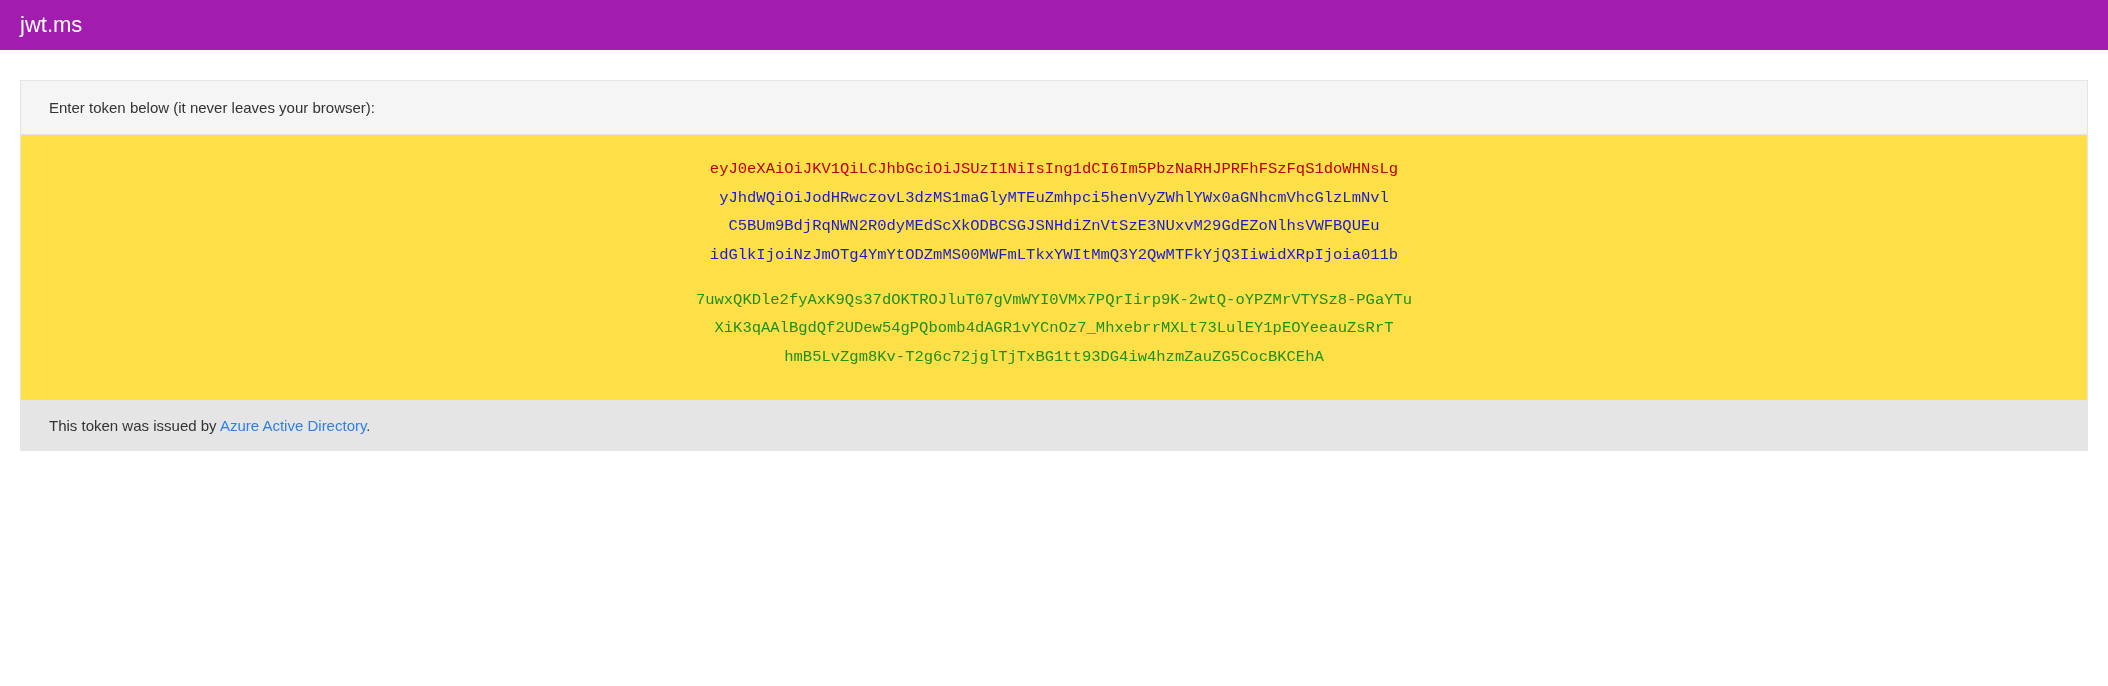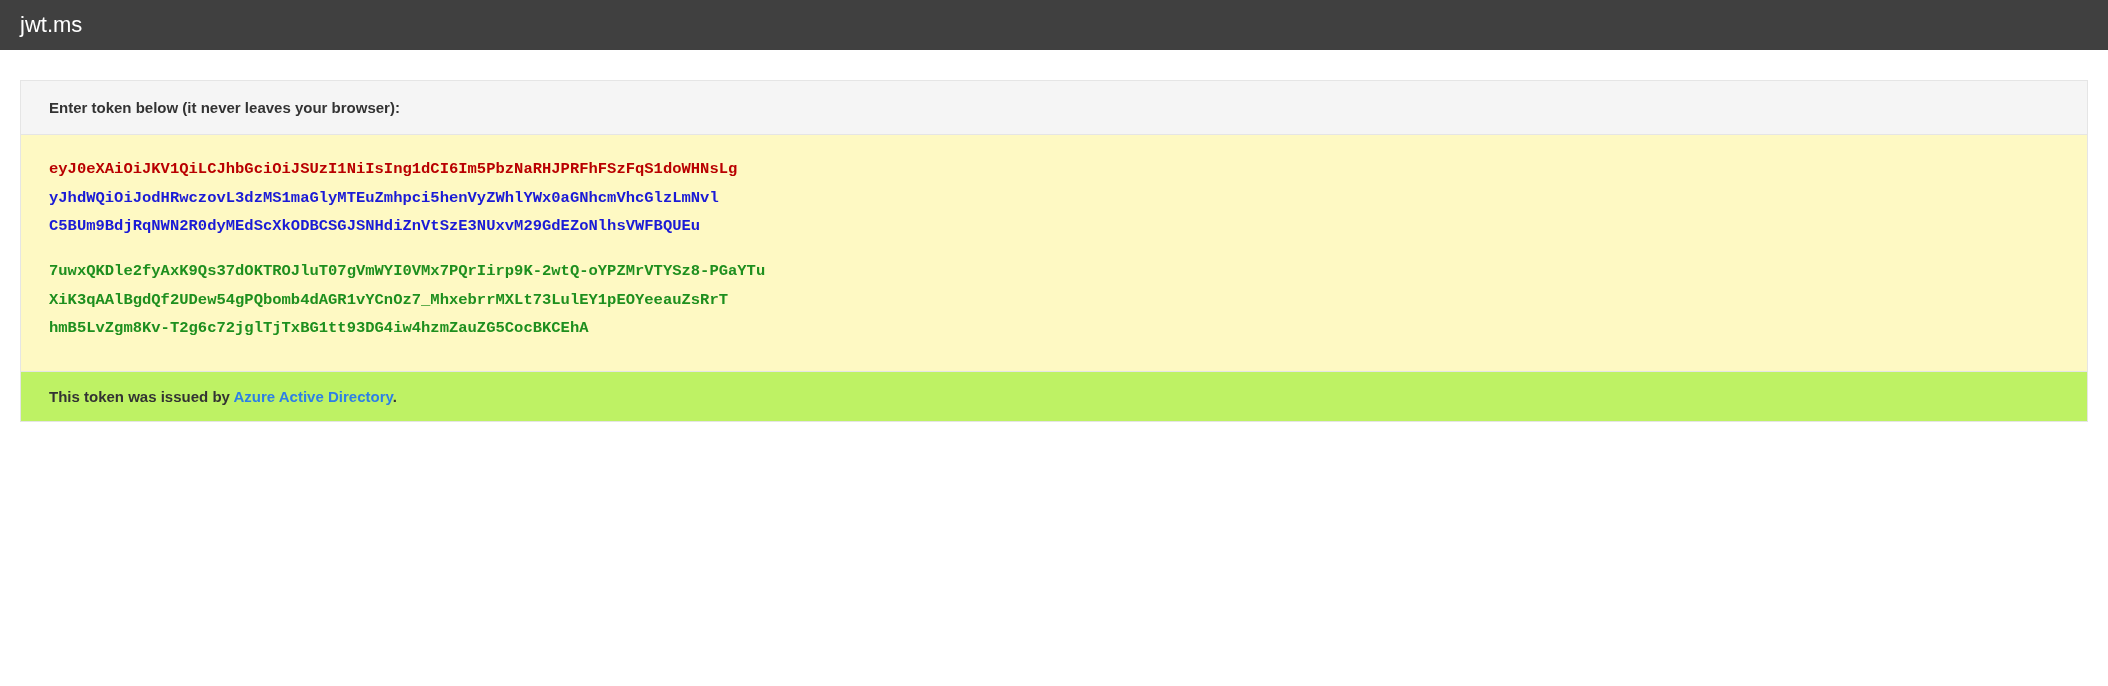--- a/index.html
+++ b/index.html
@@ -6,52 +6,52 @@
       margin: 0;
       padding: 0;
       box-sizing: border-box;
     }
     body {
       font-family: "Segoe UI", Tahoma, Geneva, Verdana, sans-serif;
       background: #ffffff;
       color: #333;
     }
     .header {
-      background: #404040;
+      background: #a21caf;
       color: #ffffff;
       padding: 12px 20px;
       font-size: 22px;
       font-weight: 400;
     }
     .container {
       margin: 30px 20px 0 20px;
       border: 1px solid #e5e5e5;
-      font-weight: bold;
     }
     .instruction {
       background: #f5f5f5;
       padding: 18px 28px;
       font-size: 15px;
       color: #333;
       border-bottom: 1px solid #e5e5e5;
     }
     .token-area {
-      background: #fef9c3;
+      background: #fde047;
       padding: 20px 28px 28px 28px;
       font-family: Consolas, "Courier New", monospace;
       font-size: 15.5px;
       line-height: 1.85;
       word-break: break-all;
       border-bottom: 1px solid #e5e5e5;
+      text-align: center;
     }
     .token-header { color: #b90000; }
     .token-payload { color: #1a1ad6; }
     .token-signature { color: #1e8f1e; margin-top: 16px; }
     .issuer-bar {
-      background: #bef264;
+      background: #e5e5e5;
       padding: 16px 28px;
       font-size: 15px;
       color: #333;
     }
     .issuer-bar a {
       color: #2d7fe6;
       text-decoration: none;
     }
   </style>
 </head>
@@ -62,20 +62,21 @@
 </div>
 
 <div class="container">
   <div class="instruction">Enter token below (it never leaves your browser):</div>
 
   <div class="token-area">
     <div class="token-header">eyJ0eXAiOiJKV1QiLCJhbGciOiJSUzI1NiIsIng1dCI6Im5PbzNaRHJPRFhFSzFqS1doWHNsLg</div>
     <div class="token-payload">
       <div>yJhdWQiOiJodHRwczovL3dzMS1maGlyMTEuZmhpci5henVyZWhlYWx0aGNhcmVhcGlzLmNvl</div>
       <div>C5BUm9BdjRqNWN2R0dyMEdScXkODBCSGJSNHdiZnVtSzE3NUxvM29GdEZoNlhsVWFBQUEu</div>
+      <div>idGlkIjoiNzJmOTg4YmYtODZmMS00MWFmLTkxYWItMmQ3Y2QwMTFkYjQ3IiwidXRpIjoia011b</div>
     </div>
     <div class="token-signature">
       <div>7uwxQKDle2fyAxK9Qs37dOKTROJluT07gVmWYI0VMx7PQrIirp9K-2wtQ-oYPZMrVTYSz8-PGaYTu</div>
       <div>XiK3qAAlBgdQf2UDew54gPQbomb4dAGR1vYCnOz7_MhxebrrMXLt73LulEY1pEOYeeauZsRrT</div>
       <div>hmB5LvZgm8Kv-T2g6c72jglTjTxBG1tt93DG4iw4hzmZauZG5CocBKCEhA</div>
     </div>
   </div>
 
   <div class="issuer-bar">
     <span>This token was issued by </span><a href="#">Azure Active Directory</a><span>.</span>

